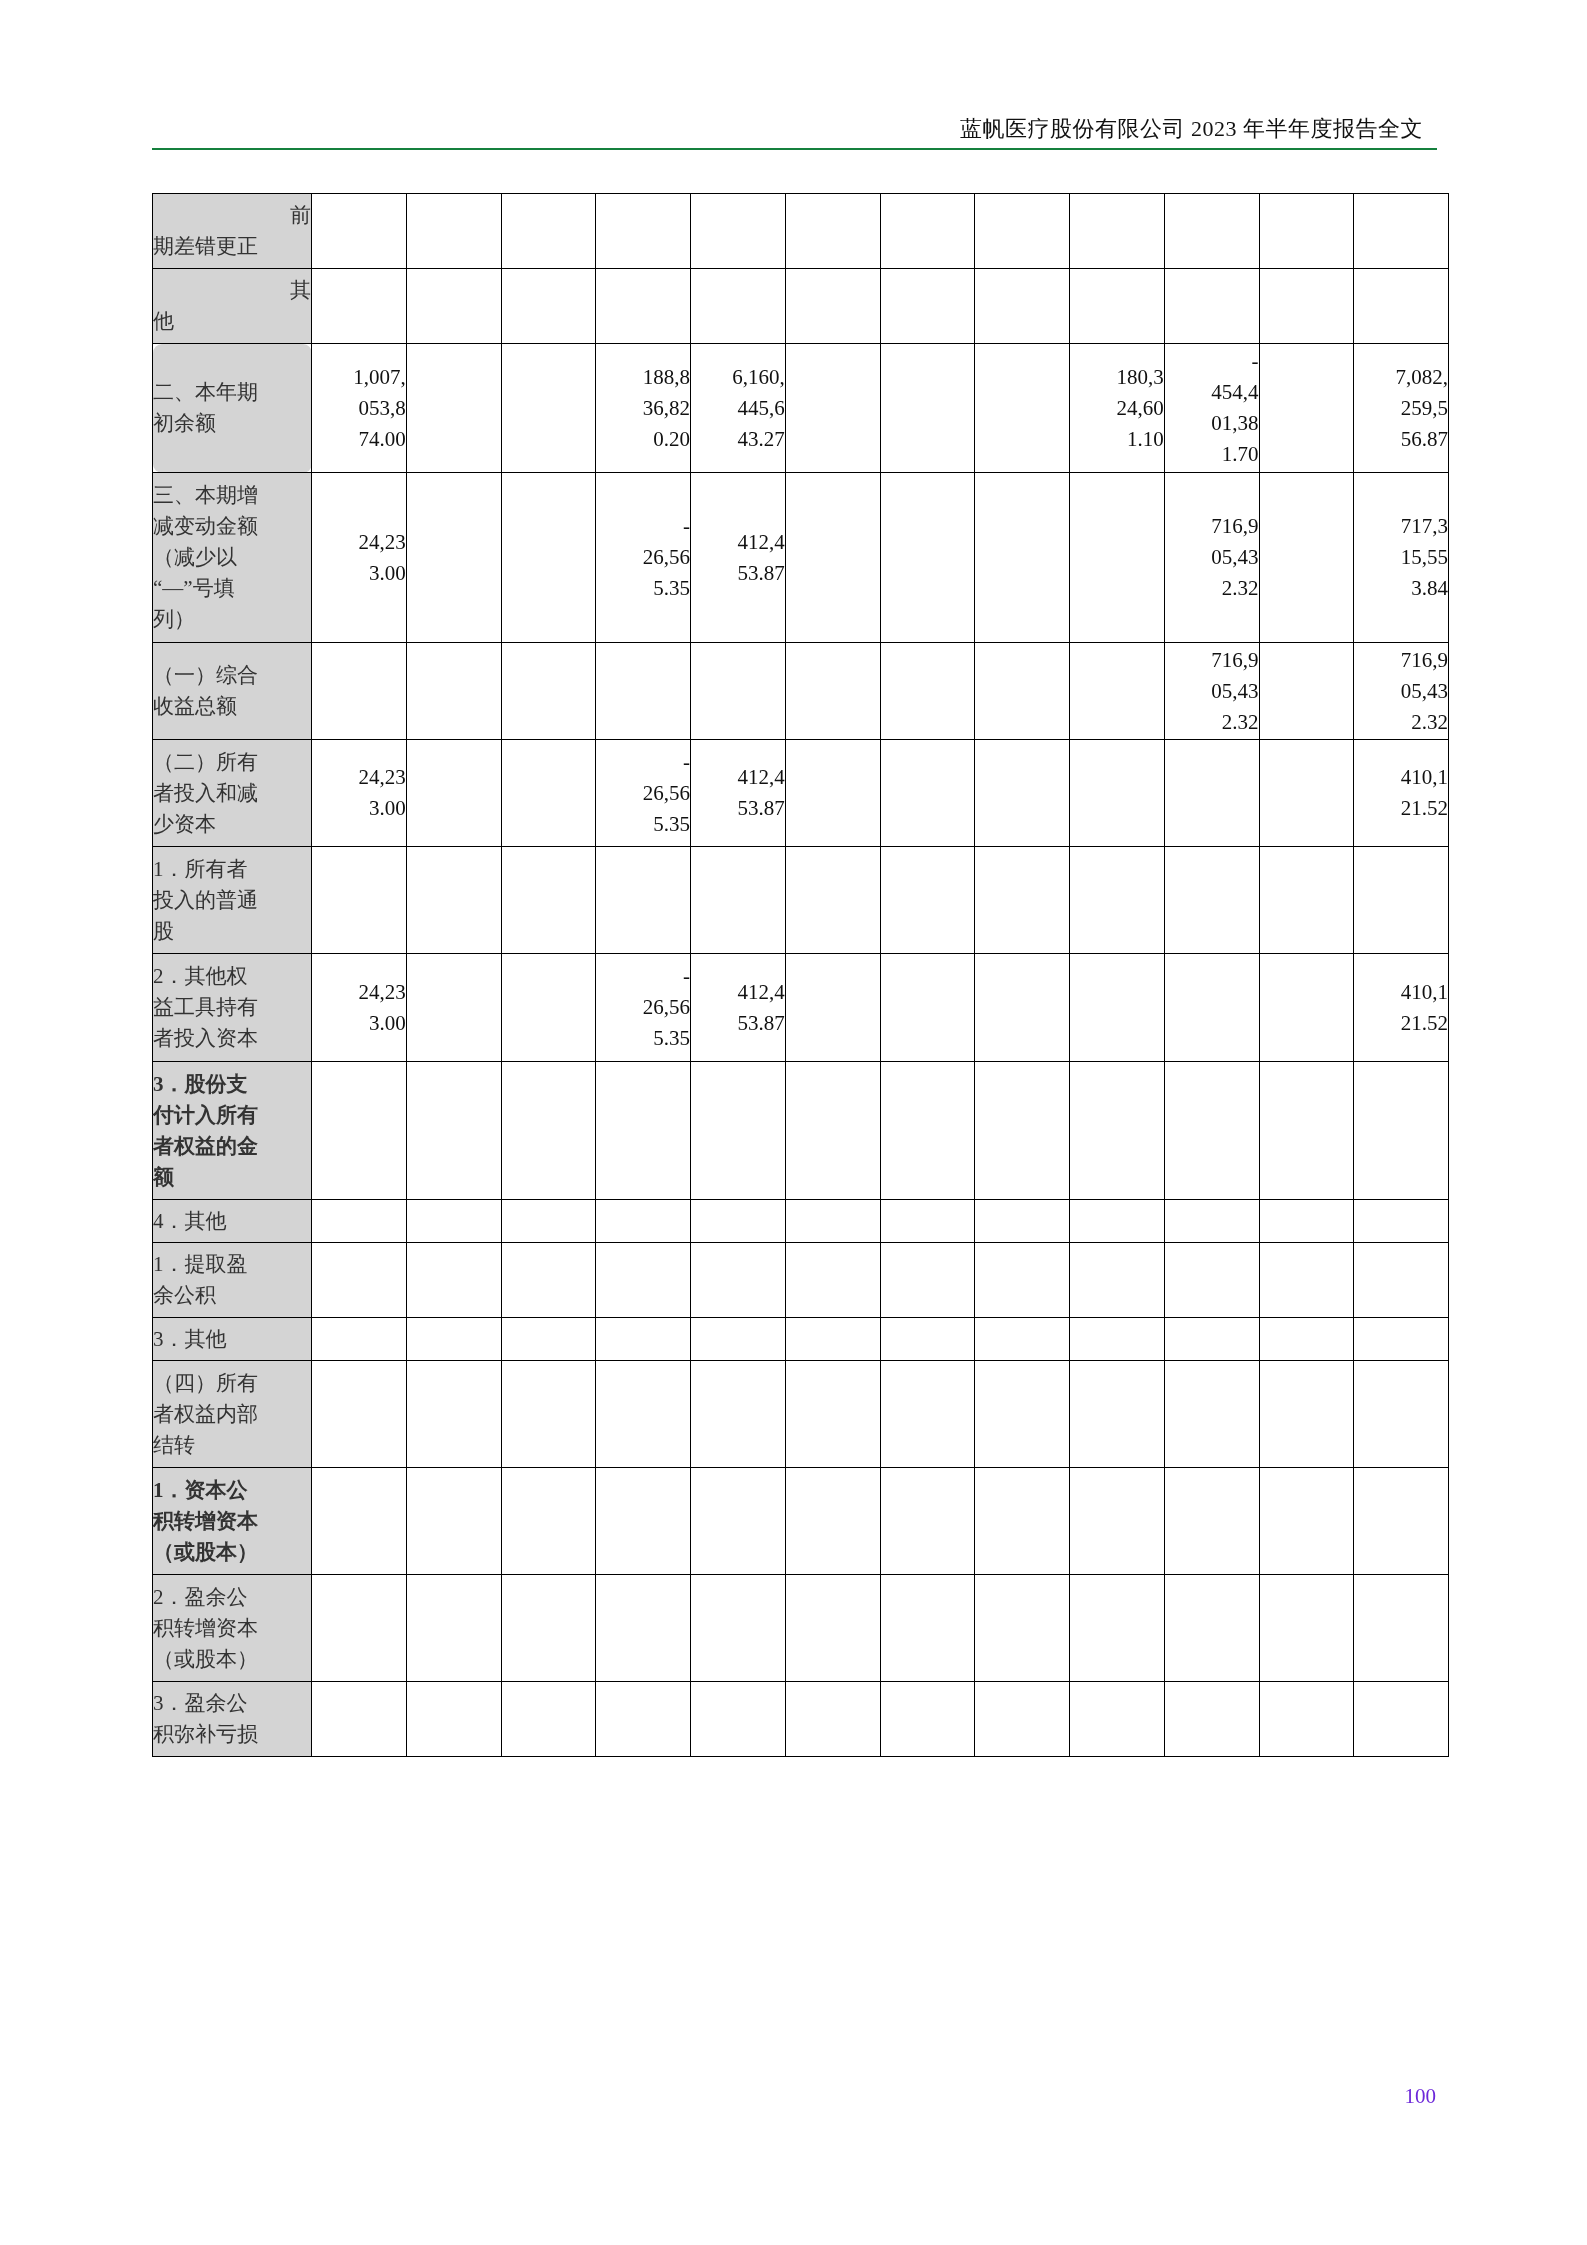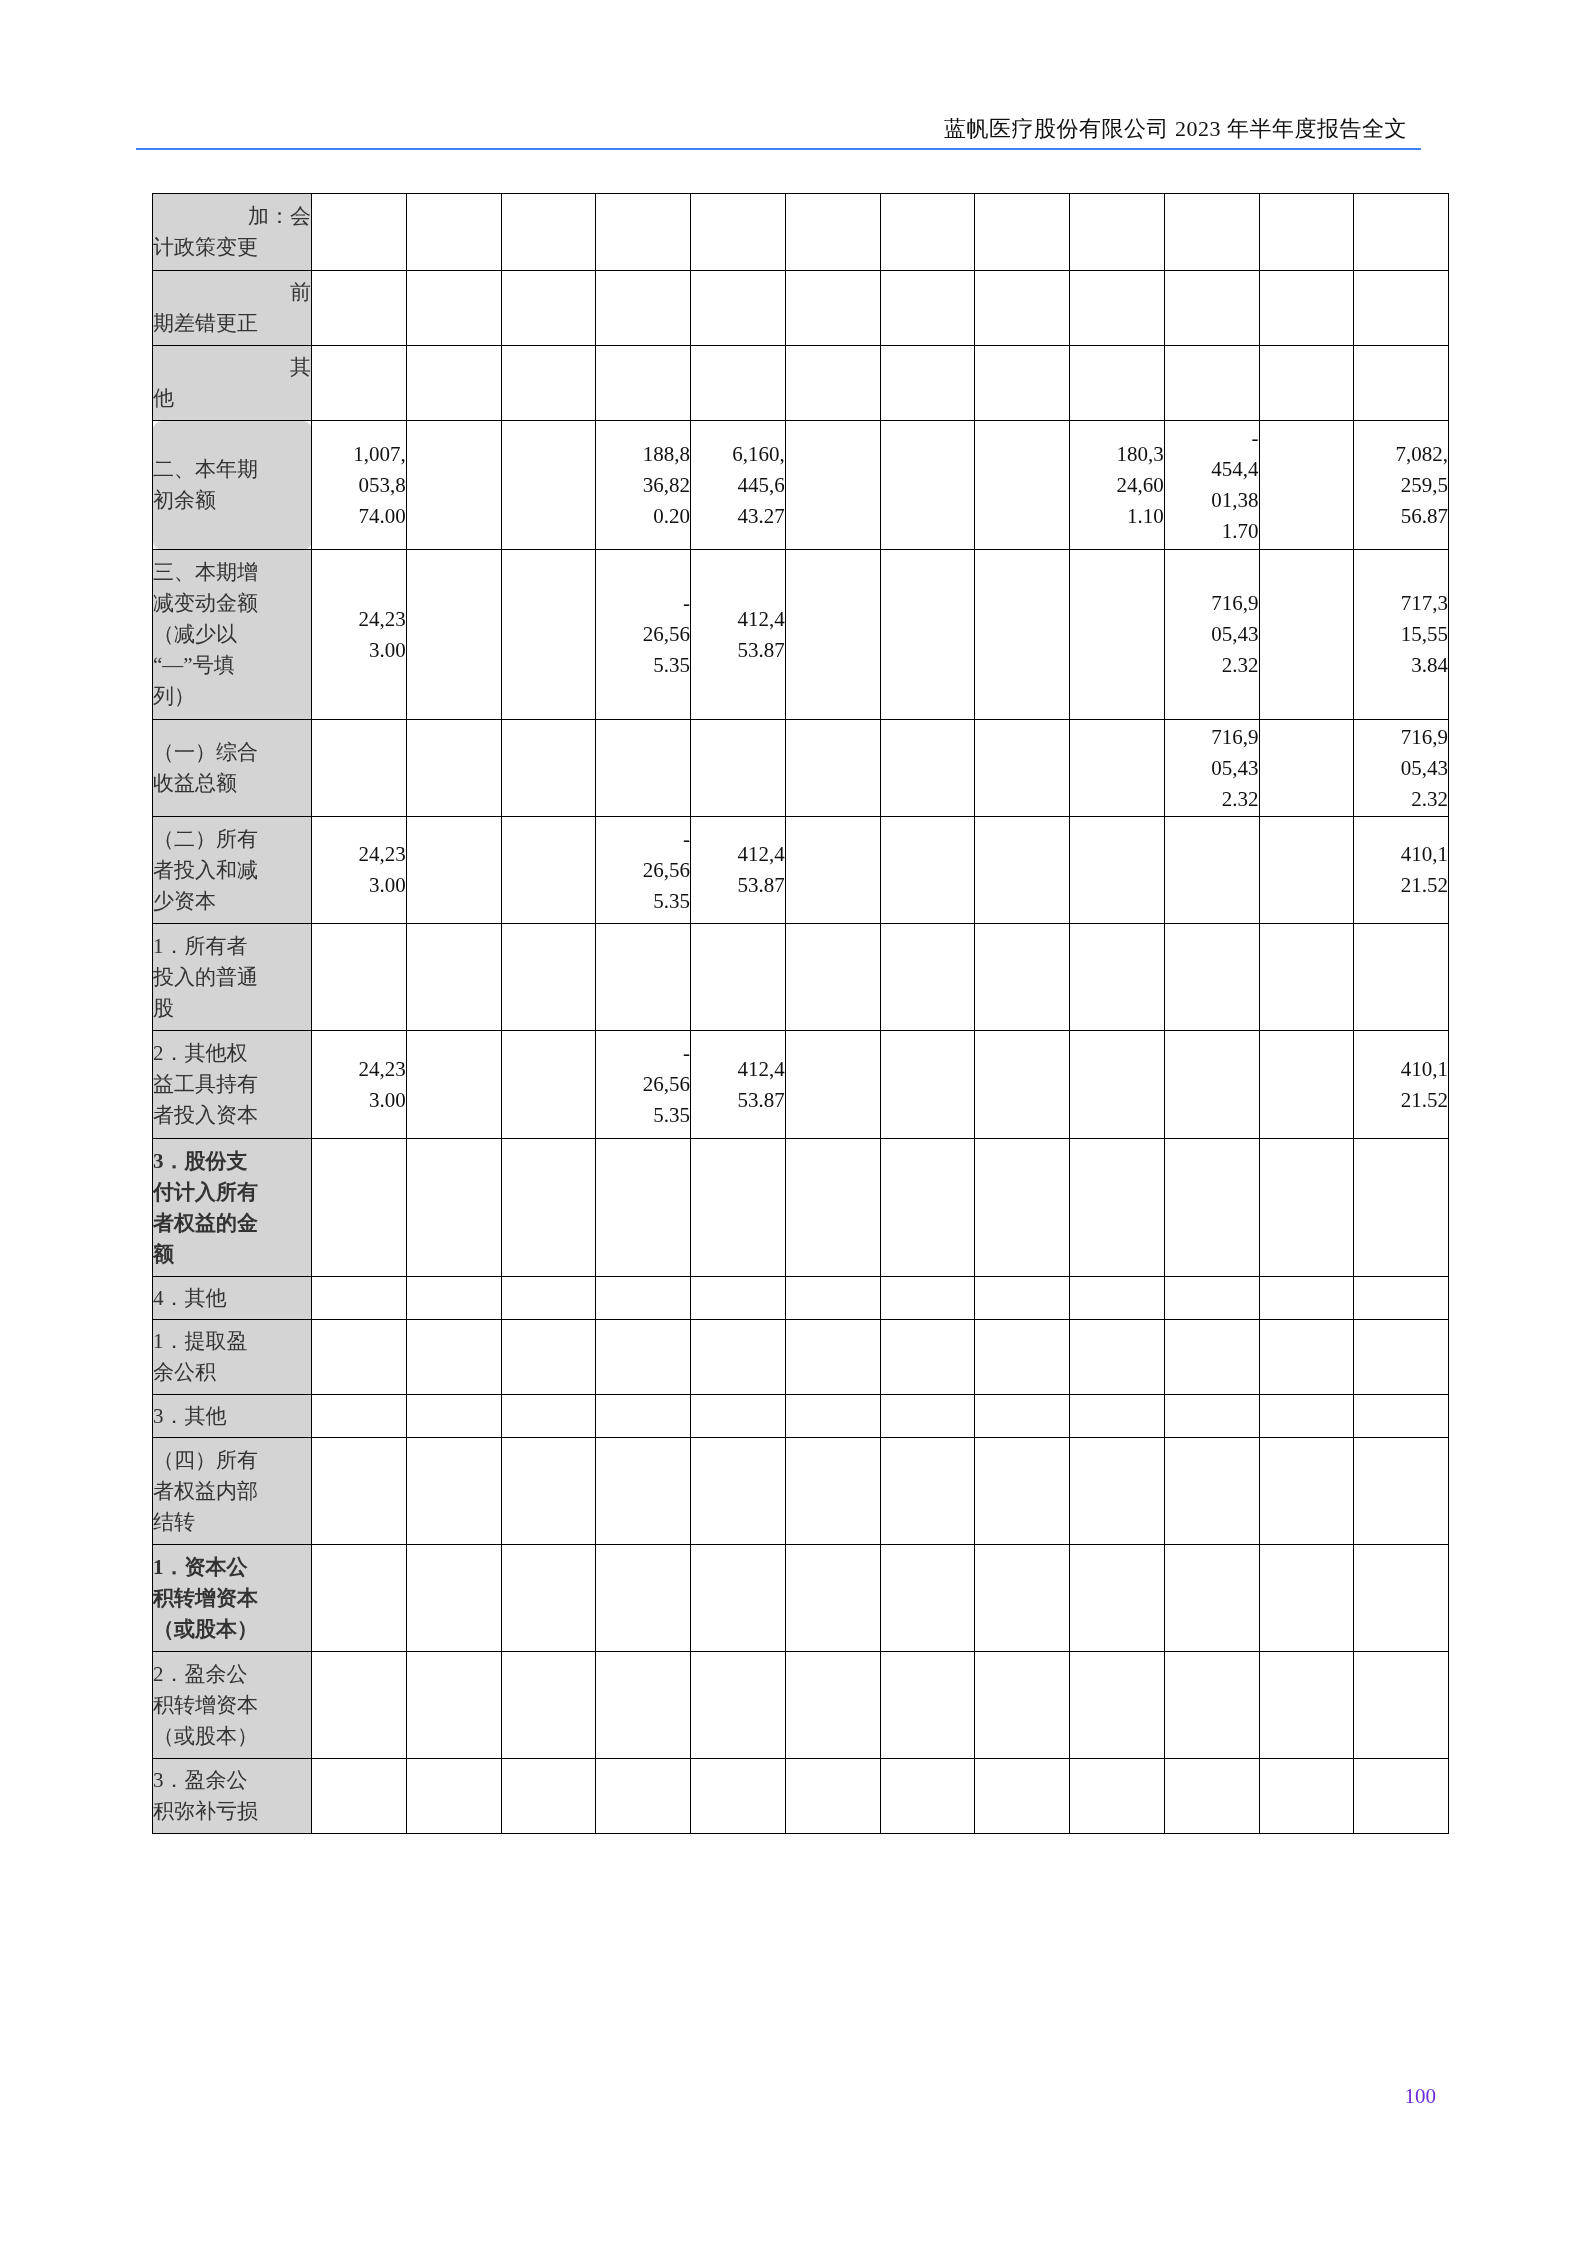--- a/index.html
+++ b/index.html
@@ -2,22 +2,22 @@
 <html><head>
 <meta charset="utf-8">
 <style>
   html, body { margin: 0; padding: 0; background: #ffffff; }
   body {
     width: 1587px; height: 2245px; position: relative; overflow: hidden;
     font-family: "Liberation Serif", "DejaVu Serif", serif;
     color: #111;
   }
   .page-header {
-    position: absolute; left: 136px; width: 1285px; top: 112px; height: 36px;
-    border-bottom: 2px solid #3b82f6;
+    position: absolute; left: 152px; width: 1285px; top: 112px; height: 36px;
+    border-bottom: 2px solid #15803d;
   }
   .page-header-title {
     position: absolute; right: 14px; top: 2px;
     font-size: 22px; letter-spacing: 0.5px; color: #111; white-space: nowrap;
   }
   table.equity {
     position: absolute; left: 152px; top: 193px;
     border-collapse: collapse; table-layout: fixed;
     width: 1285px;
   }
@@ -41,38 +41,20 @@
 </style>
 </head>
 <body>
 
 <div class="page-header">
   <span class="page-header-title">蓝帆医疗股份有限公司 2023 年半年度报告全文</span>
 </div>
 
 <table class="equity">
   <tbody id="equity-body">
-      <tr style="height: 77px;">
-        <td class="label">
-          <span class="ln right">加：会</span>
-          <span class="ln">计政策变更</span>
-        </td>
-        <td class="val"></td>
-        <td class="val"></td>
-        <td class="val"></td>
-        <td class="val"></td>
-        <td class="val"></td>
-        <td class="val"></td>
-        <td class="val"></td>
-        <td class="val"></td>
-        <td class="val"></td>
-        <td class="val"></td>
-        <td class="val"></td>
-        <td class="val"></td>
-      </tr>
       <tr style="height: 75px;">
         <td class="label">
           <span class="ln right">前</span>
           <span class="ln">期差错更正</span>
         </td>
         <td class="val"></td>
         <td class="val"></td>
         <td class="val"></td>
         <td class="val"></td>
         <td class="val"></td>

